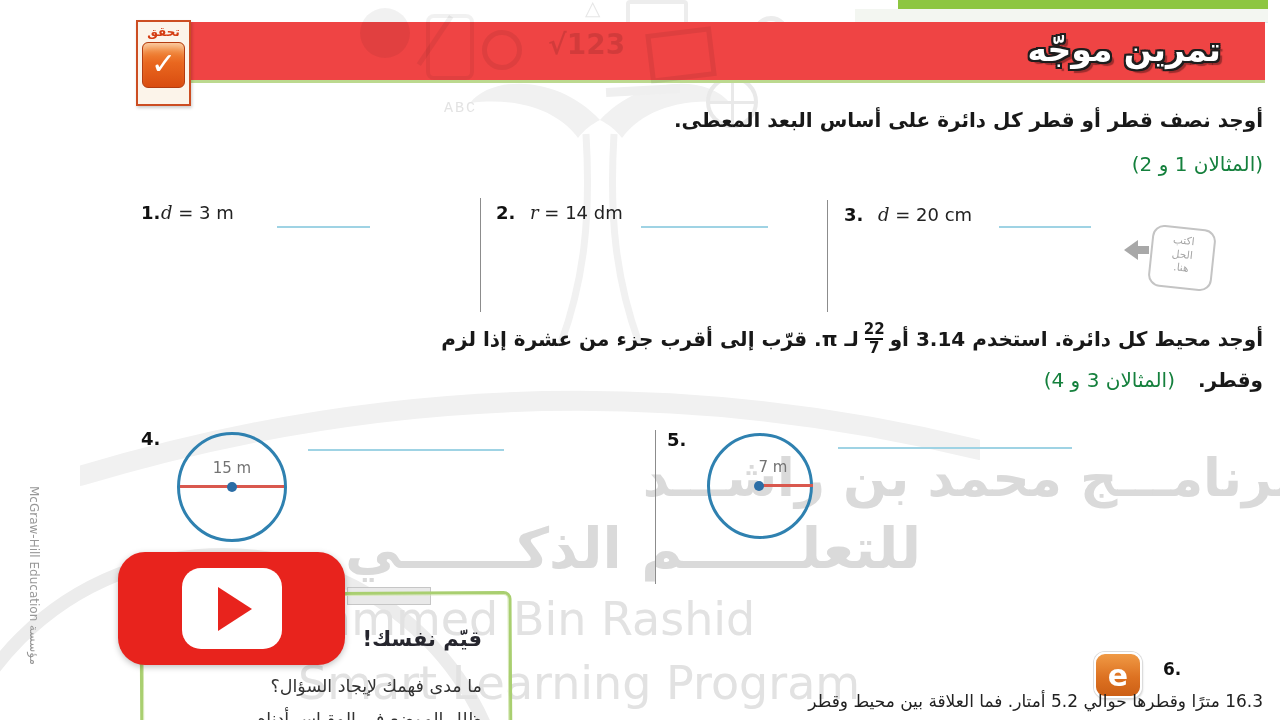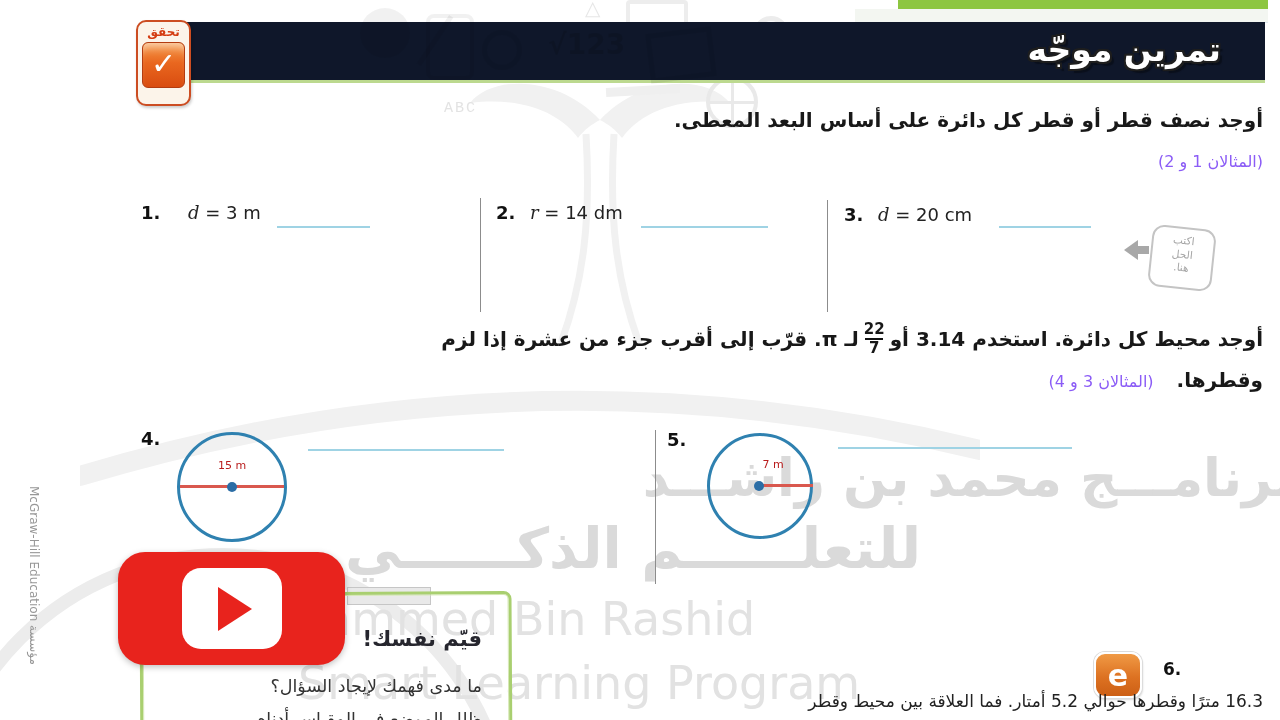--- a/index.html
+++ b/index.html
@@ -9,55 +9,55 @@
 
   
   .wm{color:#e2e2e2;white-space:nowrap;pointer-events:none;}
   .wm-ar{color:#dadada;font-weight:bold;}
   .credit-vert{transform:rotate(90deg);transform-origin:0 0;direction:rtl;
                font-size:12px;color:#979797;white-space:nowrap;}
   .doodle{pointer-events:none;}
   .ring{border-radius:50%;}
 
   
-  .bar{left:148px;top:22px;width:1117px;height:58px;background:#0f172a;
+  .bar{left:148px;top:22px;width:1117px;height:58px;background:#ef4444;
        border-bottom:3px solid #bcd98f;}
   .bar-title{width:100%;height:58px;line-height:56px;text-align:right;padding-right:44px;
        box-sizing:border-box;font-size:33px;font-weight:bold;color:#fff;direction:rtl;
        text-shadow:2px 2px 0 #1e1e1e,-2px 2px 0 #1e1e1e,2px -2px 0 #1e1e1e,
                    -2px -2px 0 #1e1e1e,0 2px 0 #1e1e1e,0 -2px 0 #1e1e1e,
                    2px 0 0 #1e1e1e,-2px 0 0 #1e1e1e,4px 4px 1px rgba(0,0,0,.35);}
   .badge{left:136px;top:20px;width:55px;height:86px;background:#fcf4ea;
-         border:2px solid #cc4d22;border-radius:10px;box-shadow:1px 2px 3px rgba(0,0,0,.2);
+         border:2px solid #cc4d22;border-radius:0;box-shadow:1px 2px 3px rgba(0,0,0,.2);
          text-align:center;box-sizing:border-box;}
   .badge-label{font-size:12px;font-weight:bold;color:#d43c12;margin-top:3px;}
   .badge-check{margin:3px auto 0;width:41px;height:44px;border-radius:6px;
          background:linear-gradient(#f59a4a 0%,#e9671f 45%,#d94c10 100%);
          border:1px solid #b33c10;color:#fff;font-size:30px;font-weight:bold;
          line-height:42px;box-shadow:inset 0 10px 8px -6px rgba(255,255,255,.55);}
 
   
   .instr{right:17px;direction:rtl;text-align:right;font-weight:bold;font-size:20px;
          color:#181818;white-space:nowrap;}
-  .ref{right:17px;direction:rtl;font-size:16px;color:#8b5cf6;white-space:nowrap;}
+  .ref{right:17px;direction:rtl;font-size:20px;color:#15803d;white-space:nowrap;}
   .frac{display:inline-flex;flex-direction:column;align-items:center;line-height:1.05;
         font-size:15px;margin:0 5px;justify-content:center;}
   .frac .den{border-top:2px solid #111;padding:1px 4px 0;}
 
   .pnum{font-weight:bold;font-size:18px;color:#111;}
   .pexpr{font-size:18px;color:#222;}
   .pexpr i{font-family:"DejaVu Serif",serif;}
   .ansline{height:2px;background:#9fd3e4;}
   .vdiv{width:1px;background:#8c8c8c;}
 
   
   .circ{border:3px solid #2f81b0;border-radius:50%;box-sizing:border-box;background:transparent;}
   .redline{height:3px;background:#d9584e;}
   .cdot{width:10px;height:10px;border-radius:50%;background:#2b6da5;}
-  .clabel{font-size:11px;color:#b91c1c;text-align:center;}
+  .clabel{font-size:15px;color:#737373;text-align:center;}
 
   
   .bubble{left:1150px;top:227px;width:64px;height:62px;border:2px solid #c4c4c4;
           border-radius:12px;transform:rotate(6deg);background:#fff;
           font-size:10.5px;color:#a5a5a5;text-align:center;direction:rtl;
           white-space:pre-line;line-height:1.3;padding-top:5px;box-sizing:border-box;}
   .arr-head{left:1124px;top:240px;width:0;height:0;border-top:10px solid transparent;
           border-bottom:10px solid transparent;border-right:14px solid #a8a8a8;}
   .arr-tail{left:1138px;top:246px;width:11px;height:8px;background:#a8a8a8;}
 
@@ -139,21 +139,21 @@
 
   <div class="abs badge">
     <div class="badge-label">تحقق</div>
     <div class="badge-check">✓</div>
   </div>
 
   <div class="abs instr" style="top:108px;">أوجد نصف قطر أو قطر كل دائرة على أساس البعد المعطى.</div>
   <div class="abs ref" style="top:152px;">(المثالان 1 و 2)</div>
 
   <span class="abs pnum" style="left:141px;top:202px;">1.</span>
-  <span class="abs pexpr" style="left:188px;top:202px;">
+  <span class="abs pexpr" style="left:161px;top:202px;">
     <i>d</i>
     <span>= 3 m</span>
   </span>
   <div class="abs ansline" style="left:277px;top:226px;width:93px;"></div>
 
   <div class="abs vdiv" style="left:480px;top:198px;height:114px;"></div>
 
   <span class="abs pnum" style="left:496px;top:202px;">2.</span>
   <span class="abs pexpr" style="left:530px;top:202px;">
     <i>r</i>
@@ -178,21 +178,21 @@
 
   <div class="abs instr" style="top:322px;display:flex;align-items:center;">
     <span>أوجد محيط كل دائرة. استخدم 3.14 أو</span>
     <span class="frac">
       <span class="num">22</span>
       <span class="den">7</span>
     </span>
     <span>لـ π. قرّب إلى أقرب جزء من عشرة إذا لزم</span>
   </div>
   <div class="abs instr" style="top:368px;font-size:20px;">
-    <span>وقطرها.</span>
+    <span>وقطر.</span>
     <span class="ref" style="position:static;font-weight:normal;margin-right:16px;">(المثالان 3 و 4)</span>
   </div>
 
   <span class="abs pnum" style="left:141px;top:428px;">4.</span>
   <div class="abs circ" style="left:177px;top:432px;width:110px;height:110px;"></div>
   <div class="abs clabel" style="left:177px;top:459px;width:110px;">15 m</div>
   <div class="abs redline" style="left:180px;top:485px;width:104px;"></div>
   <div class="abs cdot" style="left:227px;top:482px;"></div>
   <div class="abs ansline" style="left:308px;top:449px;width:196px;"></div>
 

